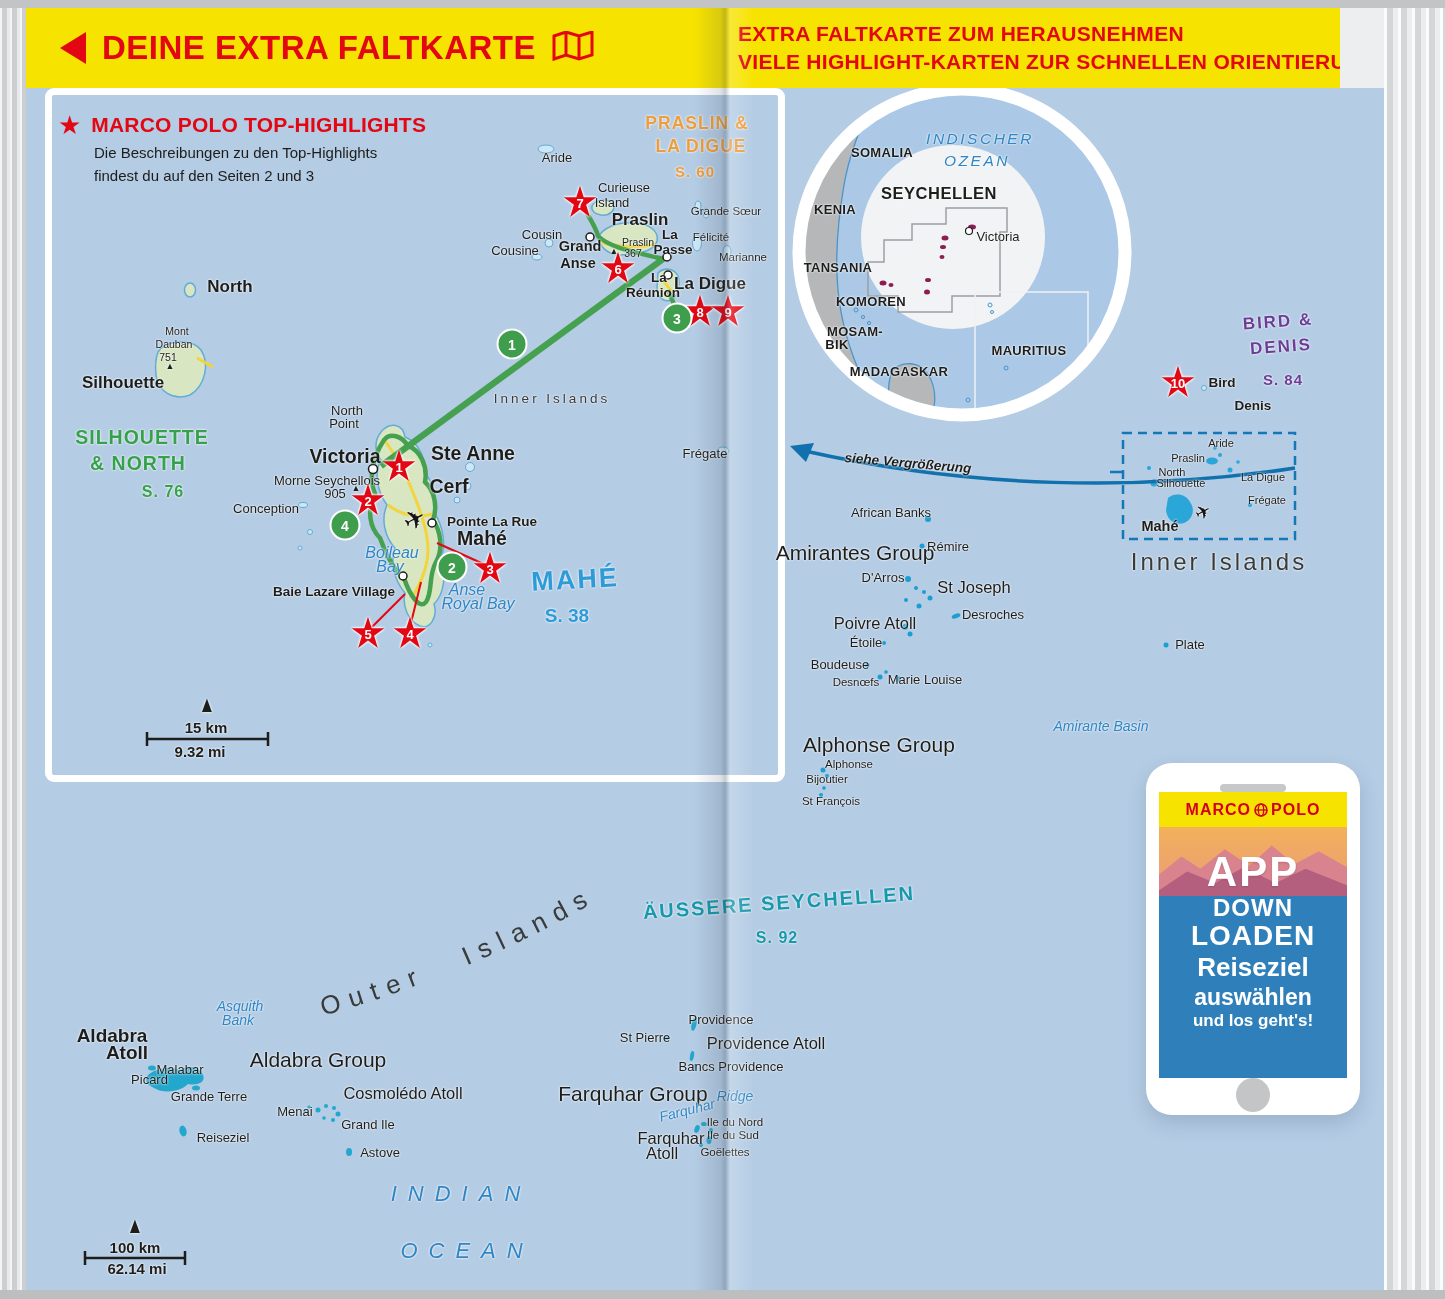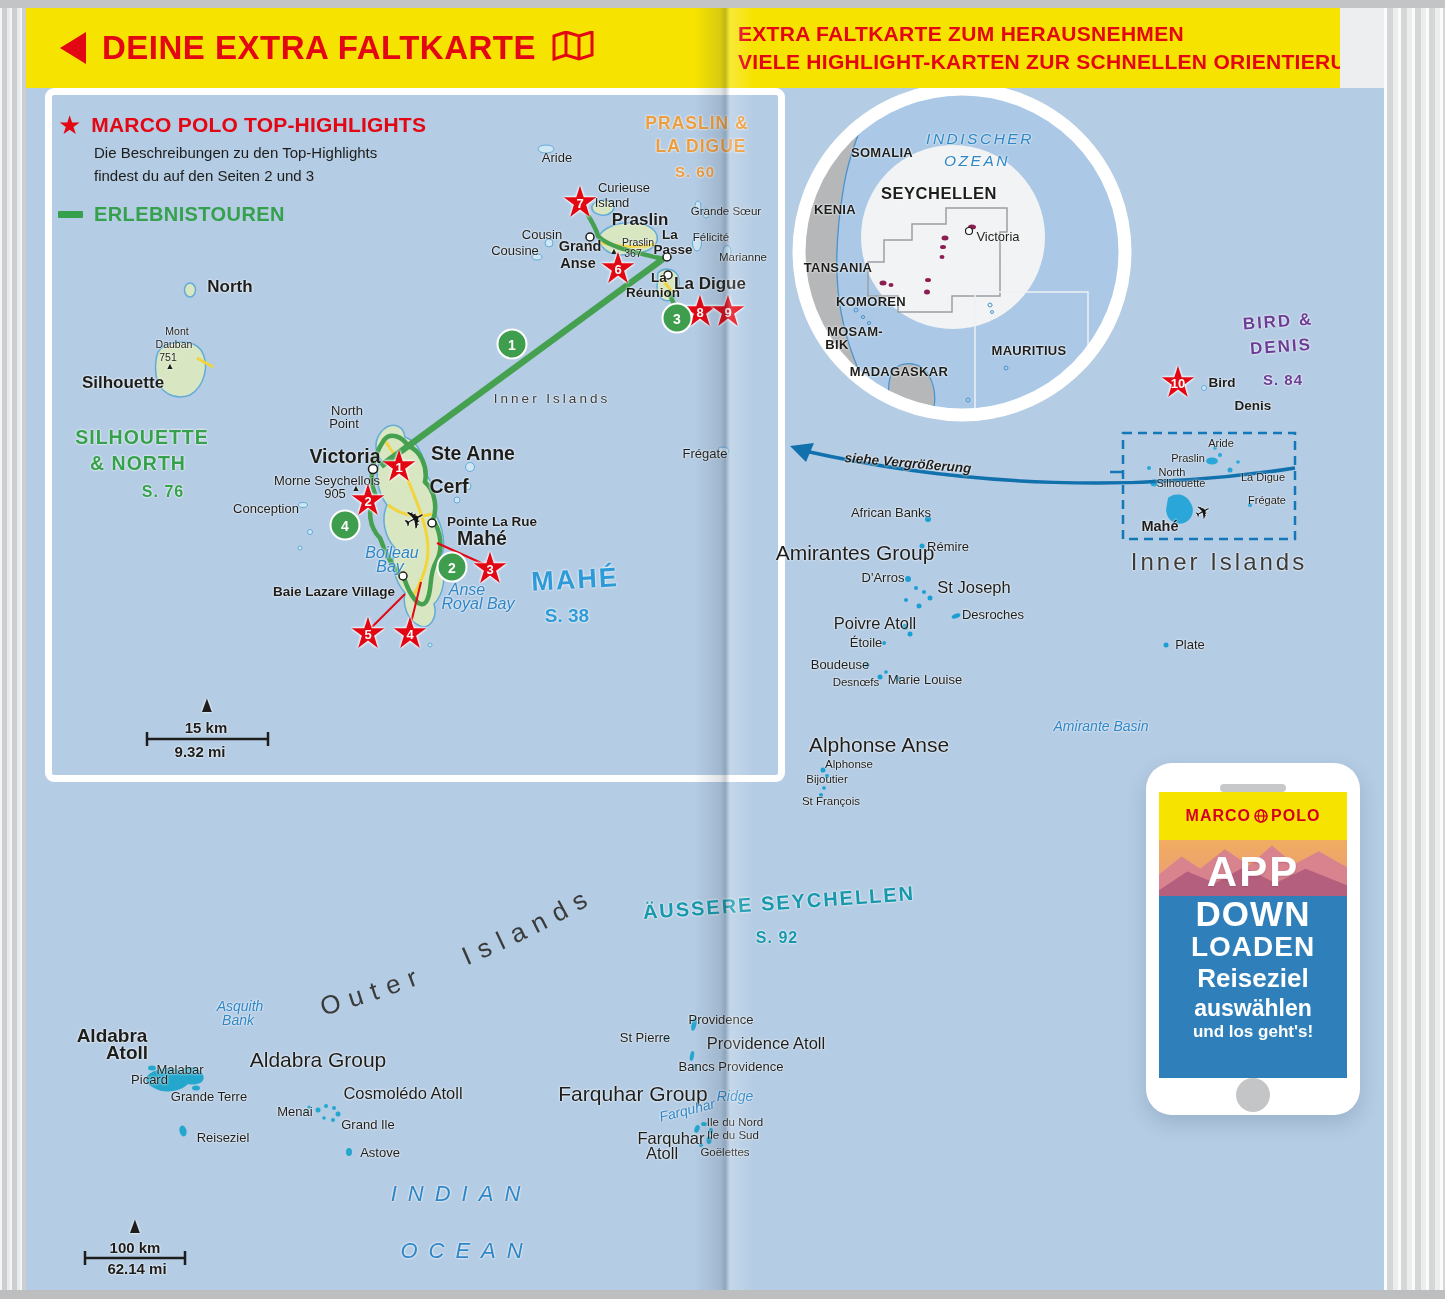--- a/index.html
+++ b/index.html
@@ -72,29 +72,29 @@
       color:#fff;font-weight:bold;font-size:14px;display:flex;align-items:center;justify-content:center;
       transform:translate(-50%,-50%);}
   .plane{position:absolute;transform:translate(-50%,-50%) rotate(-28deg);color:#141414;
       text-shadow:0 0 2px #fff,0 0 2px #fff;}
   
   #phone{position:absolute;left:1146px;top:763px;width:214px;height:352px;background:#fff;border-radius:26px;
       z-index:35;box-shadow:0 8px 20px rgba(40,60,90,.18);}
   #phone .speaker{position:absolute;left:74px;top:21px;width:66px;height:8px;border-radius:4px;background:#c6c8ca;}
   #phone .home{position:absolute;left:90px;top:315px;width:34px;height:34px;border-radius:50%;background:#c3c5c7;}
   #phone .screen{position:absolute;left:13px;top:29px;width:188px;height:286px;overflow:hidden;background:#2f80ba;}
-  .scr-yellow{position:absolute;left:0;top:0;right:0;height:48px;background:#f7e300;display:flex;align-items:center;justify-content:center;}
+  .scr-yellow{position:absolute;left:0;top:0;right:0;height:35px;background:#f7e300;display:flex;align-items:center;justify-content:center;}
   .logo{color:#d5001f;font-weight:bold;font-size:16px;letter-spacing:1px;display:flex;align-items:center;gap:3px;}
   .scr-sky{position:absolute;left:0;top:32px;right:0;height:72px;background:linear-gradient(180deg,#f2b259,#eb9a7a);}
   .mtnA,.mtnB{position:absolute;inset:0;}
   .mtnA{background:#d9838f;clip-path:polygon(0 70%,12% 45%,22% 62%,35% 35%,48% 58%,60% 30%,72% 56%,85% 38%,100% 60%,100% 100%,0 100%);}
   .mtnB{background:#b55f7e;clip-path:polygon(0 92%,15% 66%,30% 82%,45% 60%,62% 82%,78% 62%,100% 85%,100% 100%,0 100%);}
   .scr-text{position:absolute;left:0;right:0;top:56px;text-align:center;color:#fff;font-weight:bold;}
   .t-app{font-size:42px;line-height:1.15;letter-spacing:2px;text-shadow:0 1px 2px rgba(120,60,80,.35);}
-  .t-down{font-size:35px;line-height:1.0;letter-spacing:1px;}
+  .t-down{font-size:24px;line-height:1.0;letter-spacing:1px;}
   .t-loaden{font-size:28px;line-height:1.15;letter-spacing:1px;}
   .t-reise{font-size:26px;line-height:1.2;}
   .t-aus{font-size:23px;line-height:1.15;}
   .t-los{font-size:17px;line-height:1.3;}
   
   #fold{position:absolute;left:694px;top:8px;width:60px;height:1282px;z-index:60;pointer-events:none;
     background:linear-gradient(90deg,rgba(60,75,95,0) 0%,rgba(60,75,95,.16) 44%,rgba(40,55,75,.26) 52%,rgba(255,255,255,.22) 60%,rgba(60,75,95,0) 100%);}
   .edge{position:absolute;z-index:70;pointer-events:none;}
   #edge-left{left:0;top:0;width:26px;height:1299px;
     background:repeating-linear-gradient(90deg,#f4f5f6 0 2px,#cdced0 2px 7px,#e9eaec 7px 10px);}
@@ -305,24 +305,20 @@
   </svg>
 
   <div id="legend">
     <div class="legend-row">
       <span class="legend-star">★</span>
       <span class="legend-title">MARCO POLO TOP-HIGHLIGHTS</span>
     </div>
     <div class="legend-desc">
       <div>Die Beschreibungen zu den Top-Highlights</div>
       <div>findest du auf den Seiten 2 und 3</div>
-    </div>
-    <div class="legend-row tours-row">
-      <span class="legend-dash"></span>
-      <span class="legend-tours">ERLEBNISTOUREN</span>
     </div>
   </div>
 
   <div id="labels">
       <span class="ml pl" style="left: 557px; top: 157px;">Aride</span>
       <span class="ml pl" style="left: 624px; top: 187px;">Curieuse</span>
       <span class="ml pl" style="left: 612px; top: 202px;">Island</span>
       <span class="ml town" style="left: 640px; top: 220px;">Praslin</span>
       <span class="ml pl-s" style="left: 726px; top: 211px;">Grande Sœur</span>
       <span class="ml pl" style="left: 542px; top: 234px;">Cousin</span>
@@ -406,21 +402,21 @@
       <span class="ml pl" style="left: 883px; top: 577px;">D'Arros</span>
       <span class="ml pl-lg" style="left: 974px; top: 587px;">St Joseph</span>
       <span class="ml pl" style="left: 993px; top: 614px;">Desroches</span>
       <span class="ml pl-lg" style="left: 875px; top: 623px;">Poivre Atoll</span>
       <span class="ml pl" style="left: 866px; top: 642px;">Étoile</span>
       <span class="ml pl" style="left: 840px; top: 664px;">Boudeuse</span>
       <span class="ml pl-s" style="left: 856px; top: 682px;">Desnœfs</span>
       <span class="ml pl" style="left: 925px; top: 679px;">Marie Louise</span>
       <span class="ml pl" style="left: 1190px; top: 644px;">Plate</span>
       <span class="ml ocean-it2" style="left: 1101px; top: 726px;">Amirante Basin</span>
-      <span class="ml group" style="left: 879px; top: 745px;">Alphonse Anse</span>
+      <span class="ml group" style="left: 879px; top: 745px;">Alphonse Group</span>
       <span class="ml pl-s" style="left: 849px; top: 764px;">Alphonse</span>
       <span class="ml pl-s" style="left: 827px; top: 779px;">Bijoutier</span>
       <span class="ml pl-s" style="left: 831px; top: 801px;">St François</span>
       <span class="ml rg-te" style="left: 779px; top: 903px; transform: translate(-50%, -50%) rotate(-4deg);">ÄUSSERE SEYCHELLEN</span>
       <span class="ml rg-te-s" style="left: 777px; top: 938px;">S. 92</span>
       <span class="ml ocean-it2" style="left: 240px; top: 1006px;">Asquith</span>
       <span class="ml ocean-it2" style="left: 238px; top: 1020px;">Bank</span>
       <span class="ml group-b" style="left: 112px; top: 1036px;">Aldabra</span>
       <span class="ml group-b" style="left: 127px; top: 1053px;">Atoll</span>
       <span class="ml pl" style="left: 180px; top: 1069px;">Malabar</span>

